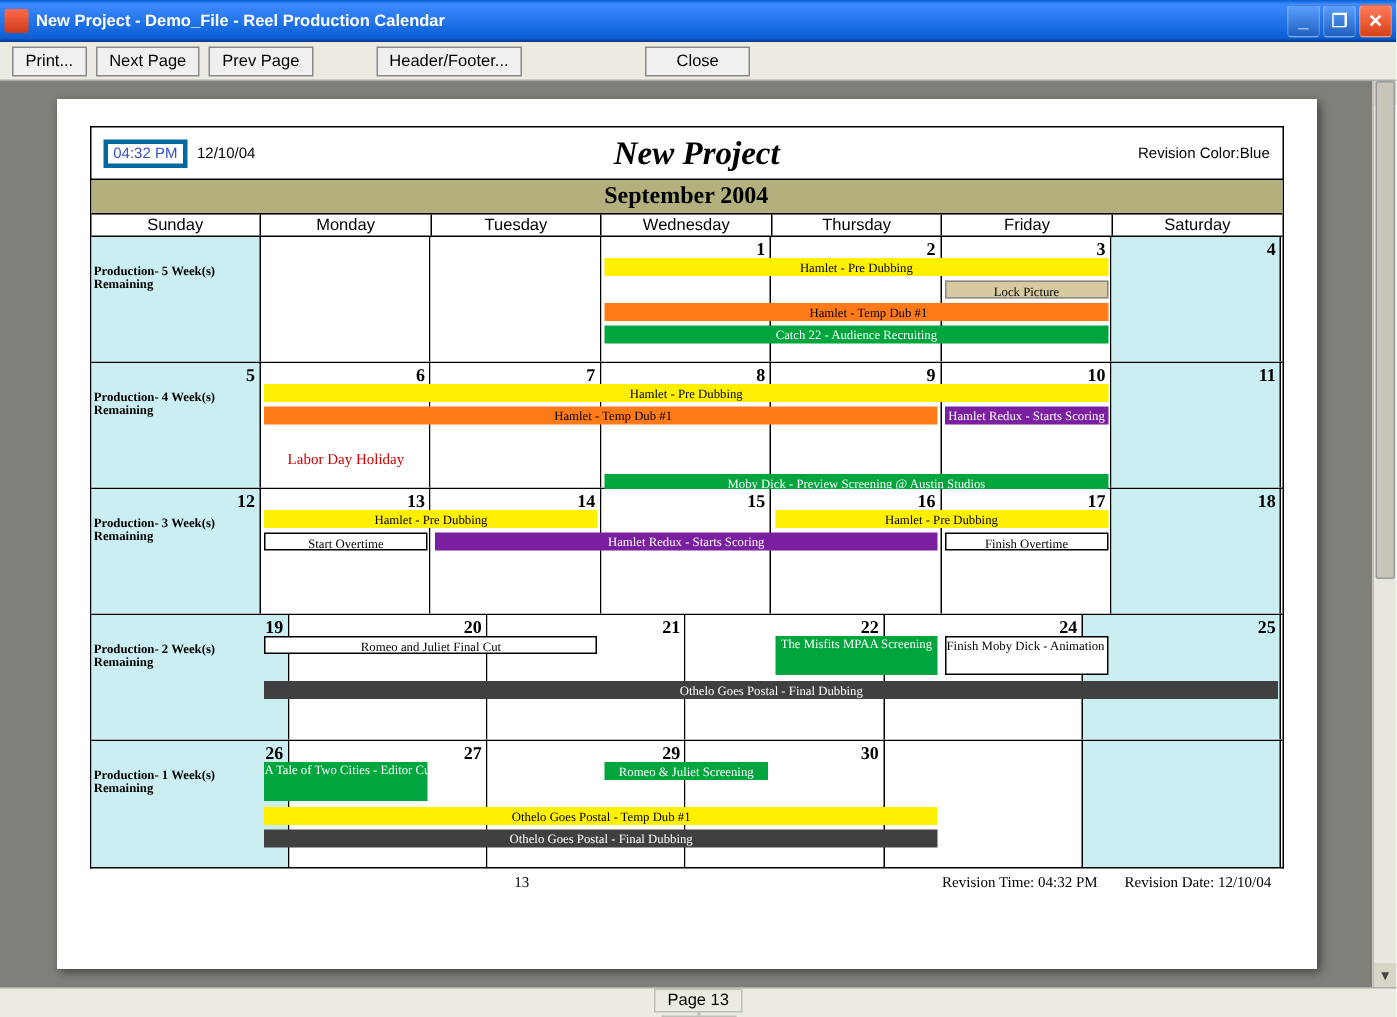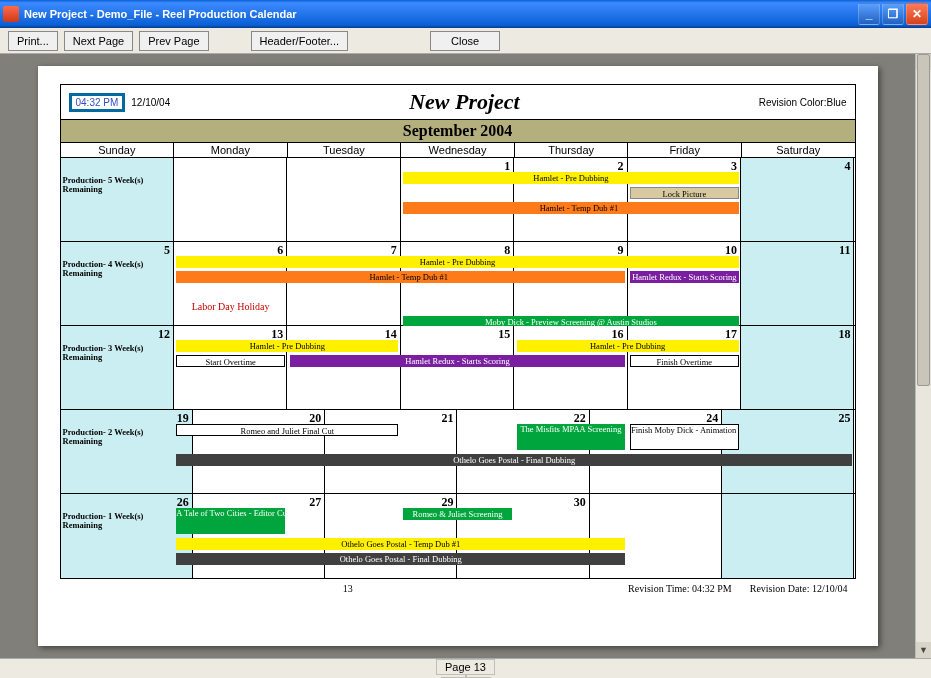--- a/index.html
+++ b/index.html
@@ -129,20 +129,21 @@
               <div class="daycell">
                 <div class="daynum">3</div>
               </div>
               <div class="daycell shade">
                 <div class="daynum">4</div>
               </div>
               <div class="bars">
                 <div class="bar yellow" style="left: 43.1571%; width: 42.2571%; top: 0px; height: 12px;">Hamlet - Pre Dubbing</div>
                 <div class="bar tan" style="left: 71.7286%; width: 13.6857%; top: 15px; height: 12px;">Lock Picture</div>
                 <div class="bar orange" style="left: 43.1571%; width: 42.2571%; top: 30px; height: 12px;">Hamlet - Temp Dub #1</div>
+                <div class="bar green" style="left: 43.1571%; width: 42.2571%; top: 45px; height: 12px;">Catch 22 - Audience Recruiting</div>
               </div>
             </div>
             <div class="week">
               <div class="daycell shade">
                 <div class="daynum">5</div>
                 <div class="sidelabel">Production- 4 Week(s) Remaining</div>
               </div>
               <div class="daycell">
                 <div class="daynum">6</div>
               </div>

